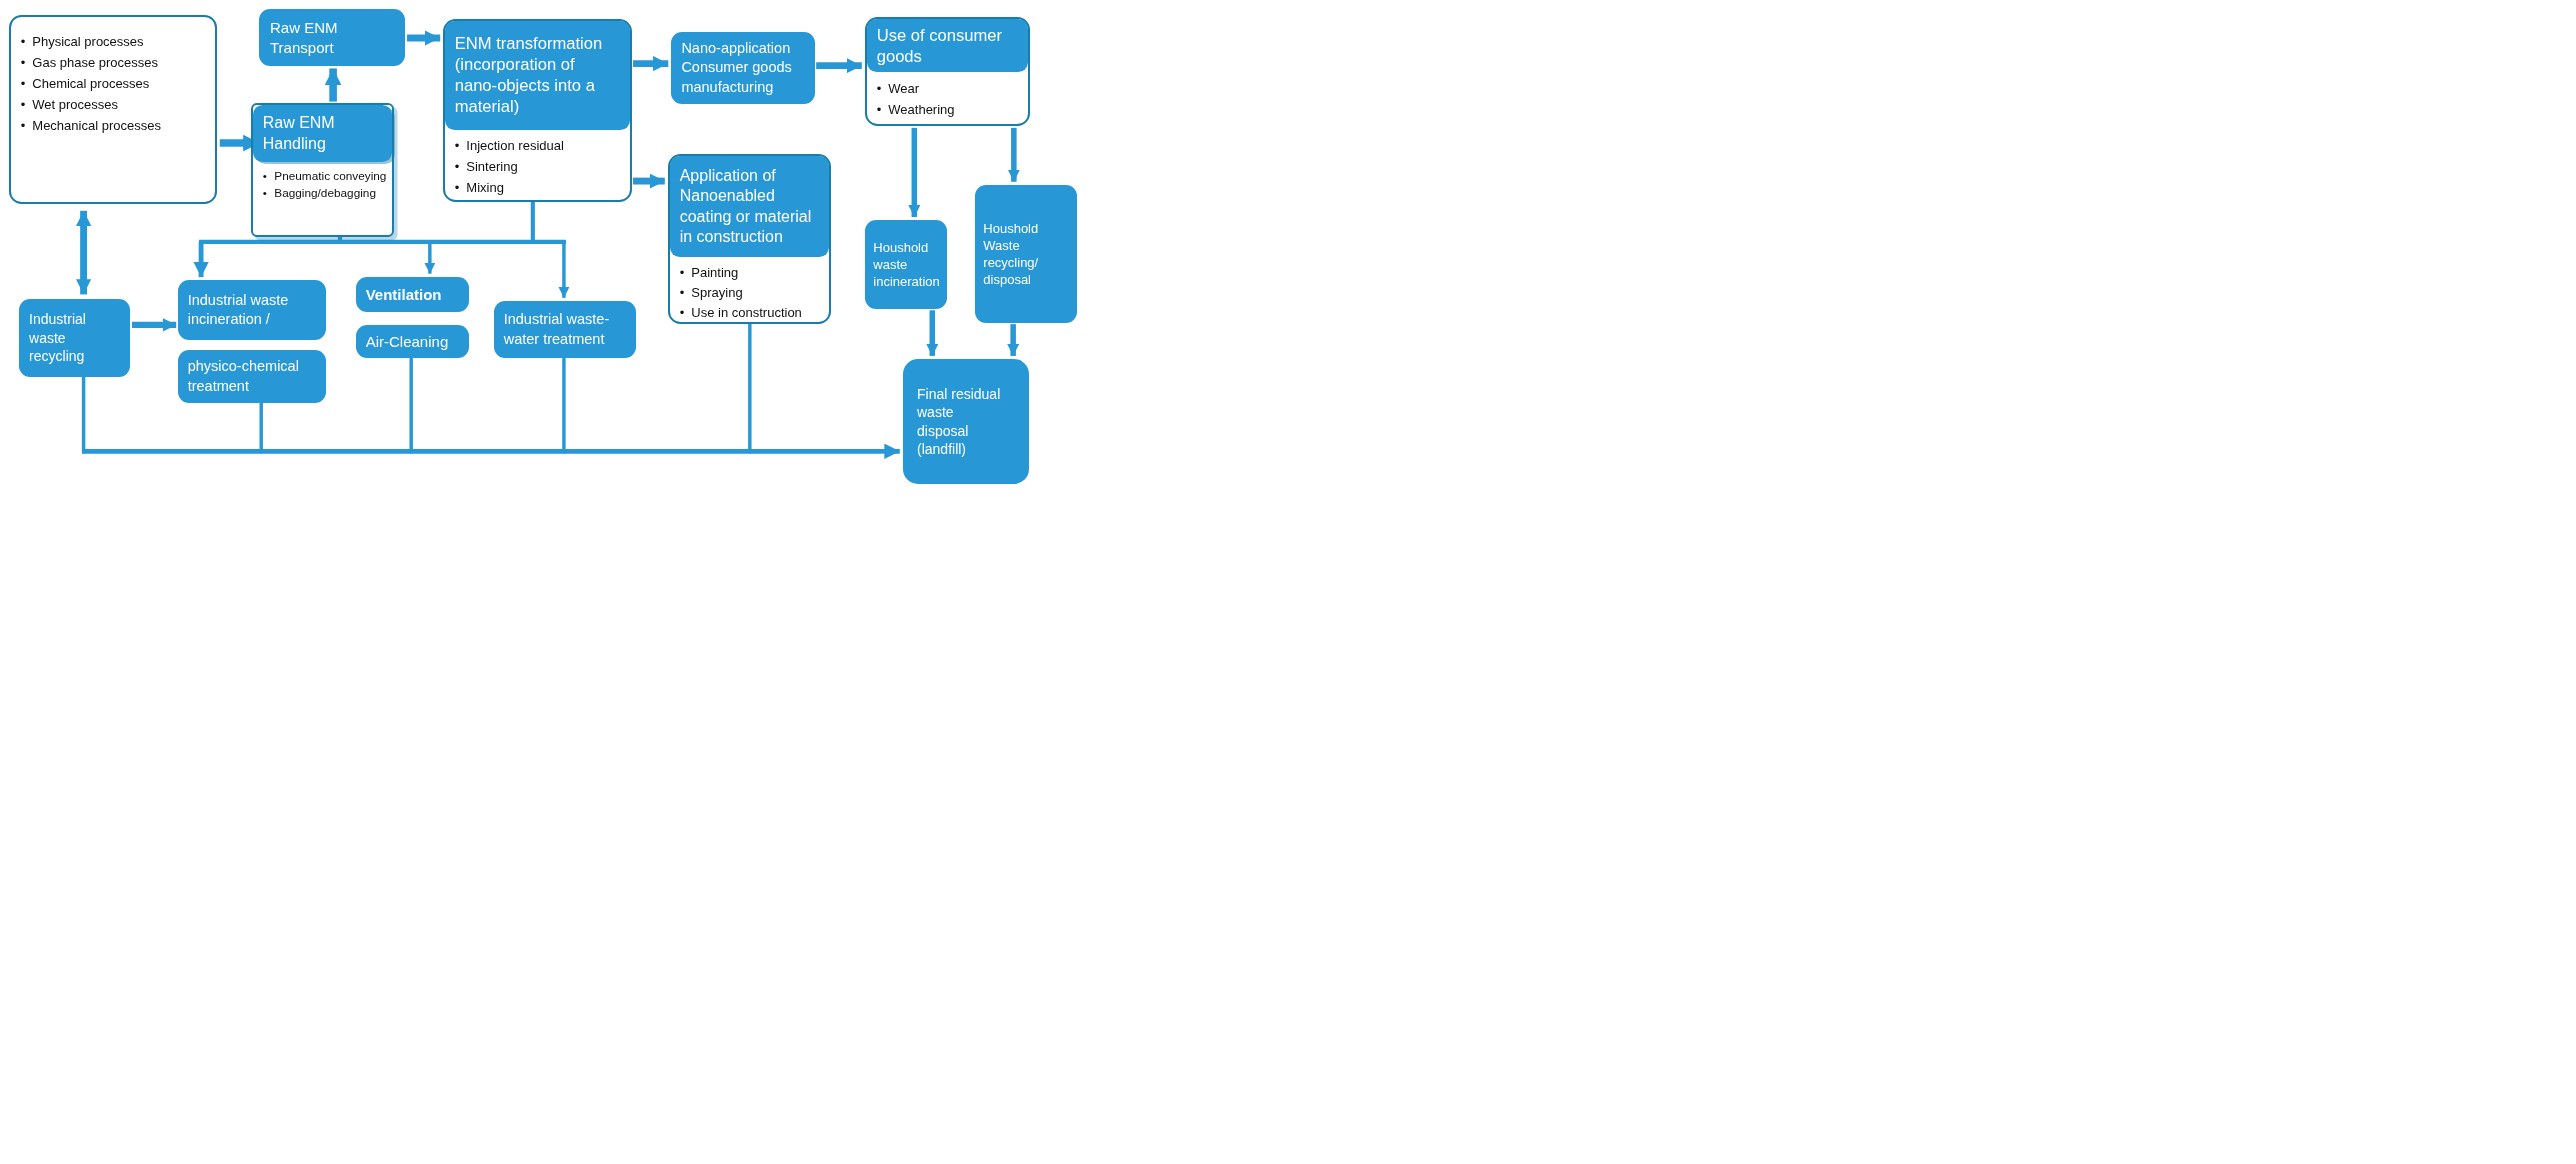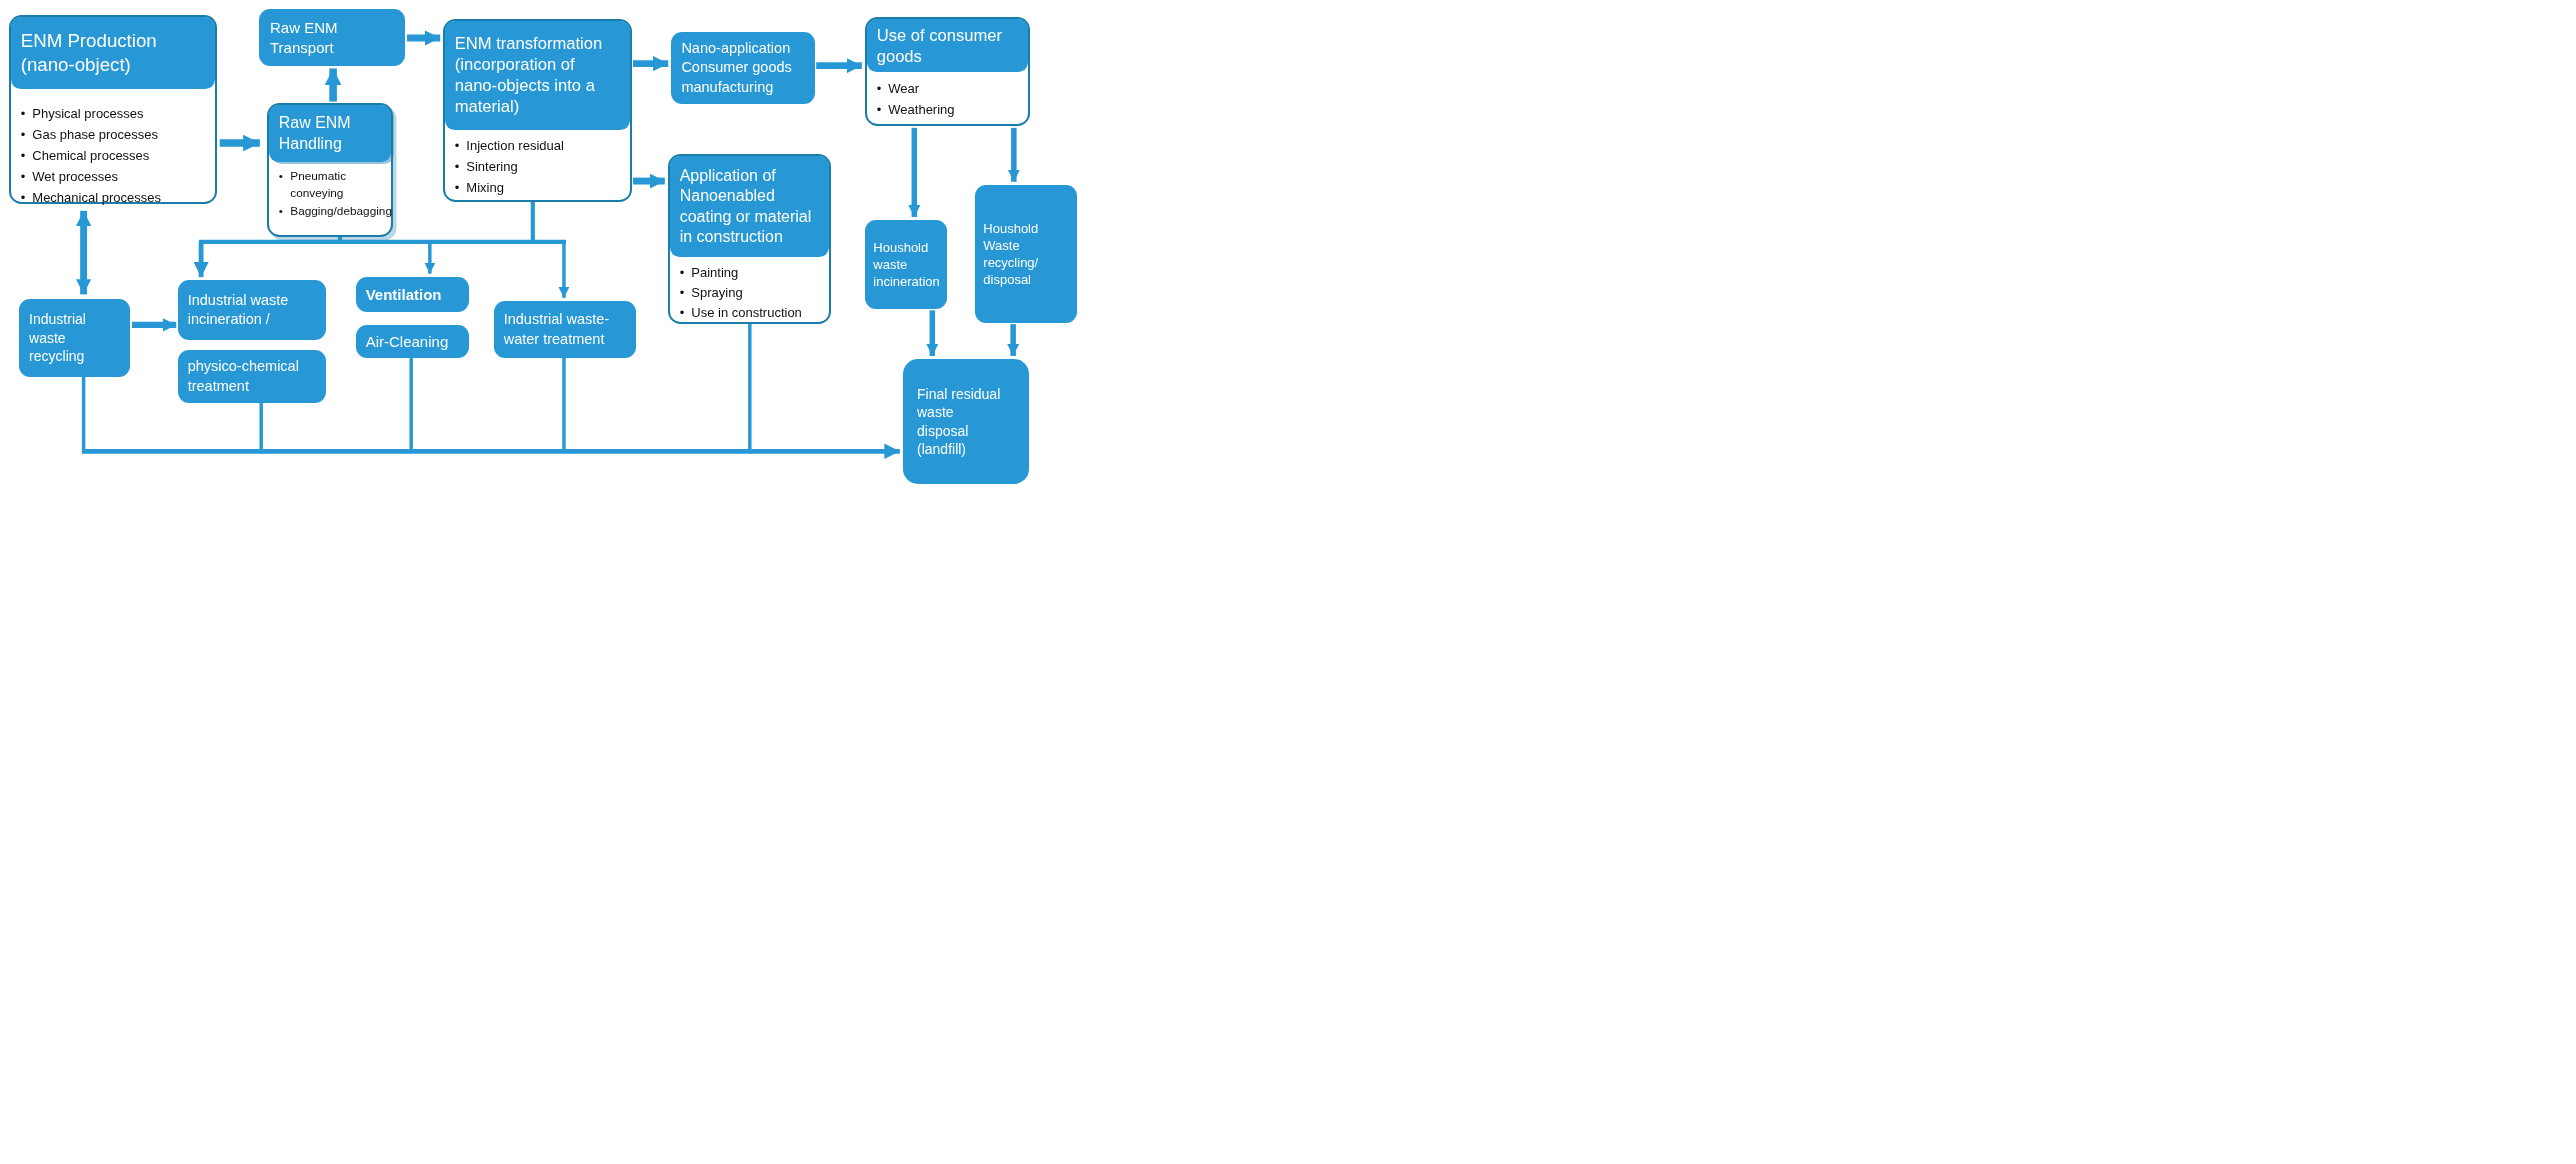--- a/index.html
+++ b/index.html
@@ -26,22 +26,22 @@
   .bl li{position:relative;padding-left:13px;line-height:1.62;}
   .bl li::before{content:"\2022";position:absolute;left:1.4px;top:0;}
 
   
   #n-enm-production{left:9px;top:15px;width:208px;height:189px;}
   #n-enm-production .hd{height:72px;font-size:18.7px;}
   #n-enm-production .bl{font-size:13px;margin-top:14px;}
 
   #n-raw-enm-transport{left:259px;top:9px;width:146px;height:57px;padding:5.5px 11px;font-size:15px;}
 
-  #n-raw-enm-handling{left:267px;top:103px;width:126px;height:134px;
-      box-shadow:3.5px 3.5px 0 rgba(26,124,168,0.30);}
+  #n-raw-enm-handling{left:251px;top:103px;width:143px;height:134px;
+      box-shadow:3.5px 3.5px 0 rgba(26,124,168,0.30);border-radius:6px;}
   #n-raw-enm-handling .hd{height:57px;font-size:16px;box-shadow:2.8px 2.1px 0 rgba(26,124,168,0.45);}
   #n-raw-enm-handling .bl{font-size:11.8px;}
   #n-raw-enm-handling .bl li{line-height:1.5;}
 
   #n-enm-transformation{left:443px;top:18.7px;width:189px;height:183px;}
   #n-enm-transformation .hd{height:109px;font-size:16.6px;}
   #n-enm-transformation .bl{font-size:13px;}
 
   #n-nano-application{left:671px;top:32px;width:144px;height:72px;padding:5.5px 10.4px;font-size:14.5px;}
 
@@ -103,21 +103,20 @@
     <line class="cl" x1="1465" y1="469" x2="1465" y2="515" stroke-width="8" marker-end="url(#mh)"></line>
     <line class="cl" x1="120" y1="305" x2="120" y2="426" stroke-width="10" marker-start="url(#mhr)" marker-end="url(#mh)"></line>
     <line class="cl" x1="190" y1="470" x2="254" y2="470" stroke-width="9" marker-end="url(#mh)"></line>
     <line class="cl" x1="290" y1="350" x2="290" y2="401" stroke-width="7" marker-end="url(#mhb)"></line>
     <line class="cl" x1="621" y1="350" x2="621" y2="396" stroke-width="5" marker-end="url(#mhb)"></line>
     <line class="cl" x1="815" y1="350" x2="815" y2="431" stroke-width="5" marker-end="url(#mhb)"></line>
     <line class="cl" x1="118" y1="653" x2="1301" y2="653" stroke-width="7" marker-end="url(#mhb)"></line>
   </svg>
 
   <div class="node split" id="n-enm-production">
-    <div class="hd">ENM Production (nano-object)</div>
     <ul class="bl">
       <li>Physical processes</li>
       <li>Gas phase processes</li>
       <li>Chemical processes</li>
       <li>Wet processes</li>
       <li>Mechanical processes</li>
     </ul>
   </div>
 
   <div class="node solid" id="n-raw-enm-transport">

